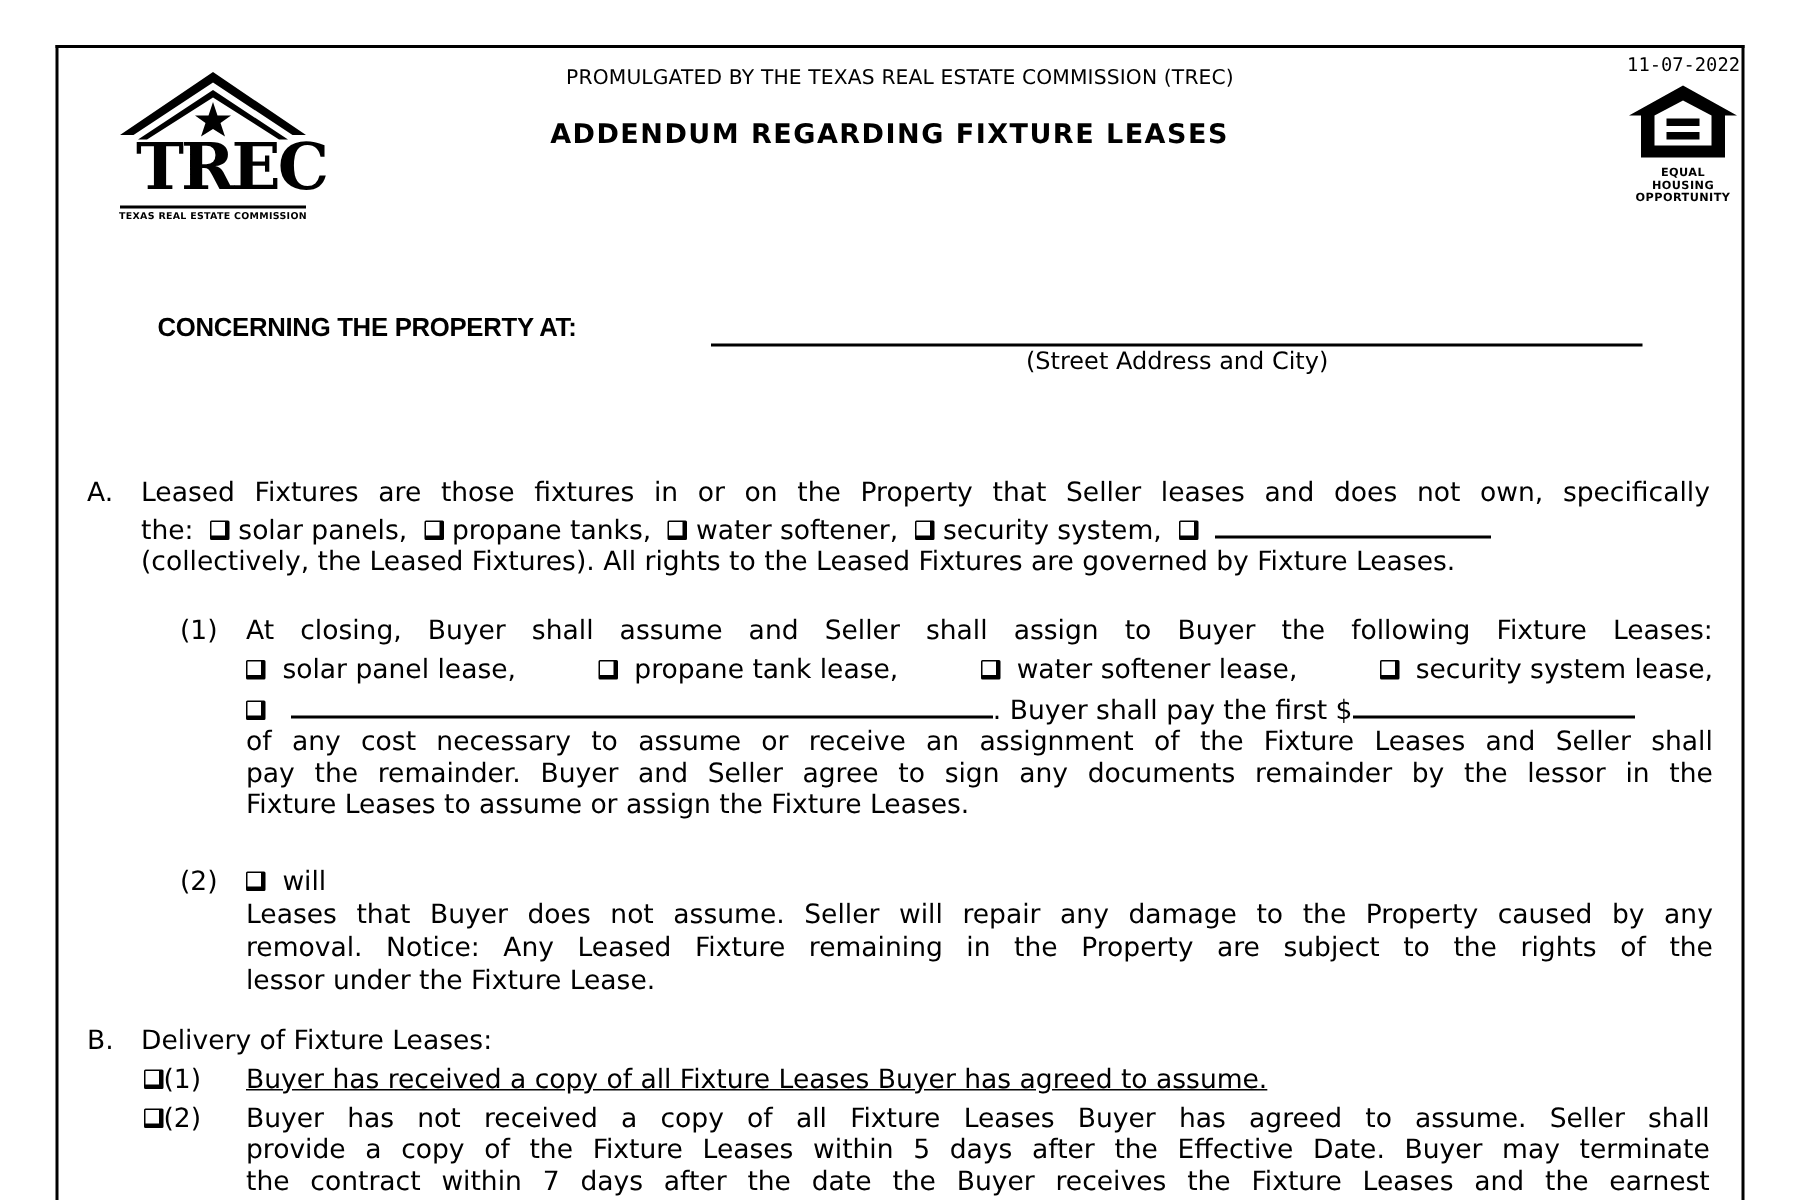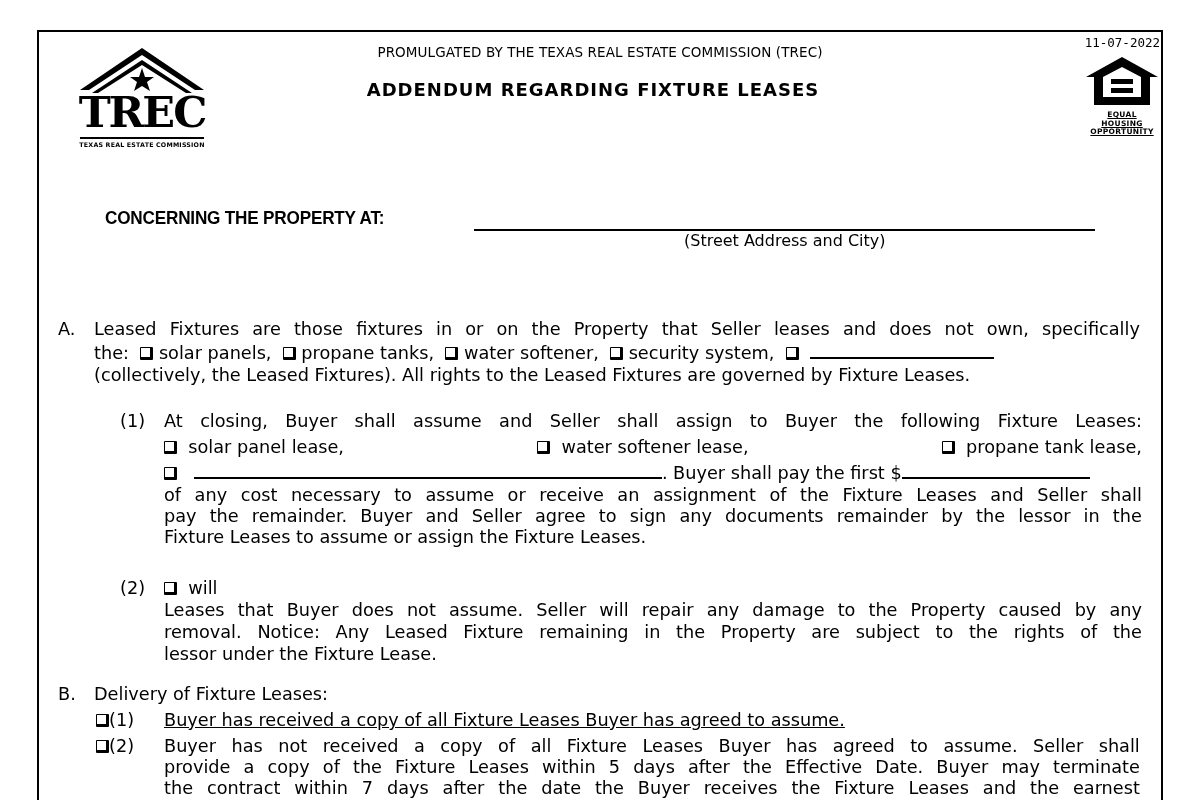--- a/index.html
+++ b/index.html
@@ -8,21 +8,21 @@
   .page-frame { position: absolute; left: 37px; top: 30px; width: 1126px; height: 800px;
                 border-left: 2px solid #000; border-top: 2px solid #000; border-right: 2px solid #000;
                 box-sizing: border-box; }
   .abs { position: absolute; }
   .promulgated { left: 0; width: 1200px; top: 44px; text-align: center; font-size: 13.5px;
                  font-family: "DejaVu Sans", sans-serif; letter-spacing: 0.1px; }
   .title { left: 0; width: 1186px; top: 79px; text-align: center; font-size: 18px; font-weight: bold;
            letter-spacing: 1px; }
   .date { right: 40px; top: 35px; font-size: 12.5px; font-family: "DejaVu Sans Mono", monospace; }
   .trec-logo { left: 78px; top: 46px; width: 128px; height: 106px; }
-  .eho-logo { left: 1084px; top: 55px; width: 76px; height: 85px; text-decoration: underline; }
+  .eho-logo { left: 1084px; top: 55px; width: 76px; height: 85px; }
   .concerning { left: 105px; top: 208px; font-size: 17.5px; font-weight: bold; letter-spacing: -0.2px;
                 font-family: "Liberation Sans", sans-serif; transform: scaleX(0.98); transform-origin: left; }
   .address-line { left: 474px; top: 229px; width: 621px; height: 0; border-top: 2px solid #000; }
   .address-caption { left: 640px; top: 231px; font-size: 16px; margin-left: 44px; }
 
   .para { position: absolute; font-size: 17.7px; line-height: 21.5px; }
   .line { position: absolute; white-space: nowrap; }
   .j { display: flex; justify-content: space-between; white-space: nowrap; }
   .cb { display: inline-block; width: 13px; height: 13px; border: 1.6px solid #000;
         border-right-width: 3px; border-bottom-width: 3px; box-sizing: border-box;
@@ -33,21 +33,21 @@
 <body>
 
 <div class="page-frame"></div>
 
 <div class="abs trec-logo">
   <svg width="128" height="106" viewBox="0 0 128 106">
     <polygon points="64,2 2,44 11,44 64,9 117,44 126,44" fill="#000"></polygon>
     <polygon points="64,14 14,47 20,47 64,19 108,47 114,47" fill="#000"></polygon>
     <polygon points="64,22 67,31 76,31 69,36 72,45 64,40 56,45 59,36 52,31 61,31" fill="#000"></polygon>
   </svg>
-  <div class="abs" style="left:0;top:44px;width:128px;text-align:center;font-family:'DejaVu Serif',serif;font-weight:bold;font-size:43px;letter-spacing:-2px;line-height:44px;">TREC</div>
+  <div class="abs" style="left:12px;top:44px;width:128px;text-align:center;font-family:'DejaVu Serif',serif;font-weight:bold;font-size:43px;letter-spacing:-2px;line-height:44px;">TREC</div>
   <div class="abs" style="left:2px;top:91px;width:124px;border-top:2px solid #000;"></div>
   <div class="abs" style="left:0;top:95px;width:128px;text-align:center;font-size:6.3px;font-weight:bold;letter-spacing:0.2px;">TEXAS REAL ESTATE COMMISSION</div>
 </div>
 
 <div class="abs promulgated">PROMULGATED BY THE TEXAS REAL ESTATE COMMISSION (TREC)</div>
 <div class="abs title">ADDENDUM REGARDING FIXTURE LEASES</div>
 <div class="abs date">11-07-2022</div>
 
 <div class="abs eho-logo">
   <svg width="76" height="52" viewBox="0 0 76 52">
@@ -121,22 +121,23 @@
       <span>assign</span>
       <span>to</span>
       <span>Buyer</span>
       <span>the</span>
       <span>following</span>
       <span>Fixture</span>
       <span>Leases:</span>
     </div>
   <div class="line j" style="left:44px;top:26px;width:978px;">
     <span><span class="cb"></span>&nbsp; <span>solar panel lease,</span></span>
+    <span><span class="cb"></span>&nbsp; <span>propane tank lease,</span></span>
     <span><span class="cb"></span>&nbsp; <span>water softener lease,</span></span>
-    <span><span class="cb"></span>&nbsp; <span>propane tank lease,</span></span>
+    <span><span class="cb"></span>&nbsp; <span>security system lease,</span></span>
   </div>
   <div class="line" style="left:44px;top:52px;">
     <span class="cb"></span>&nbsp;&nbsp;
     <span class="blank" style="width:468px;"></span><span>.  Buyer shall pay the first $</span><span class="blank" style="width:188px;"></span>
   </div>
   <div class="line j" style="left:44px;top:74px;width:978px;line-height:20px;">
       <span>of</span>
       <span>any</span>
       <span>cost</span>
       <span>necessary</span>

